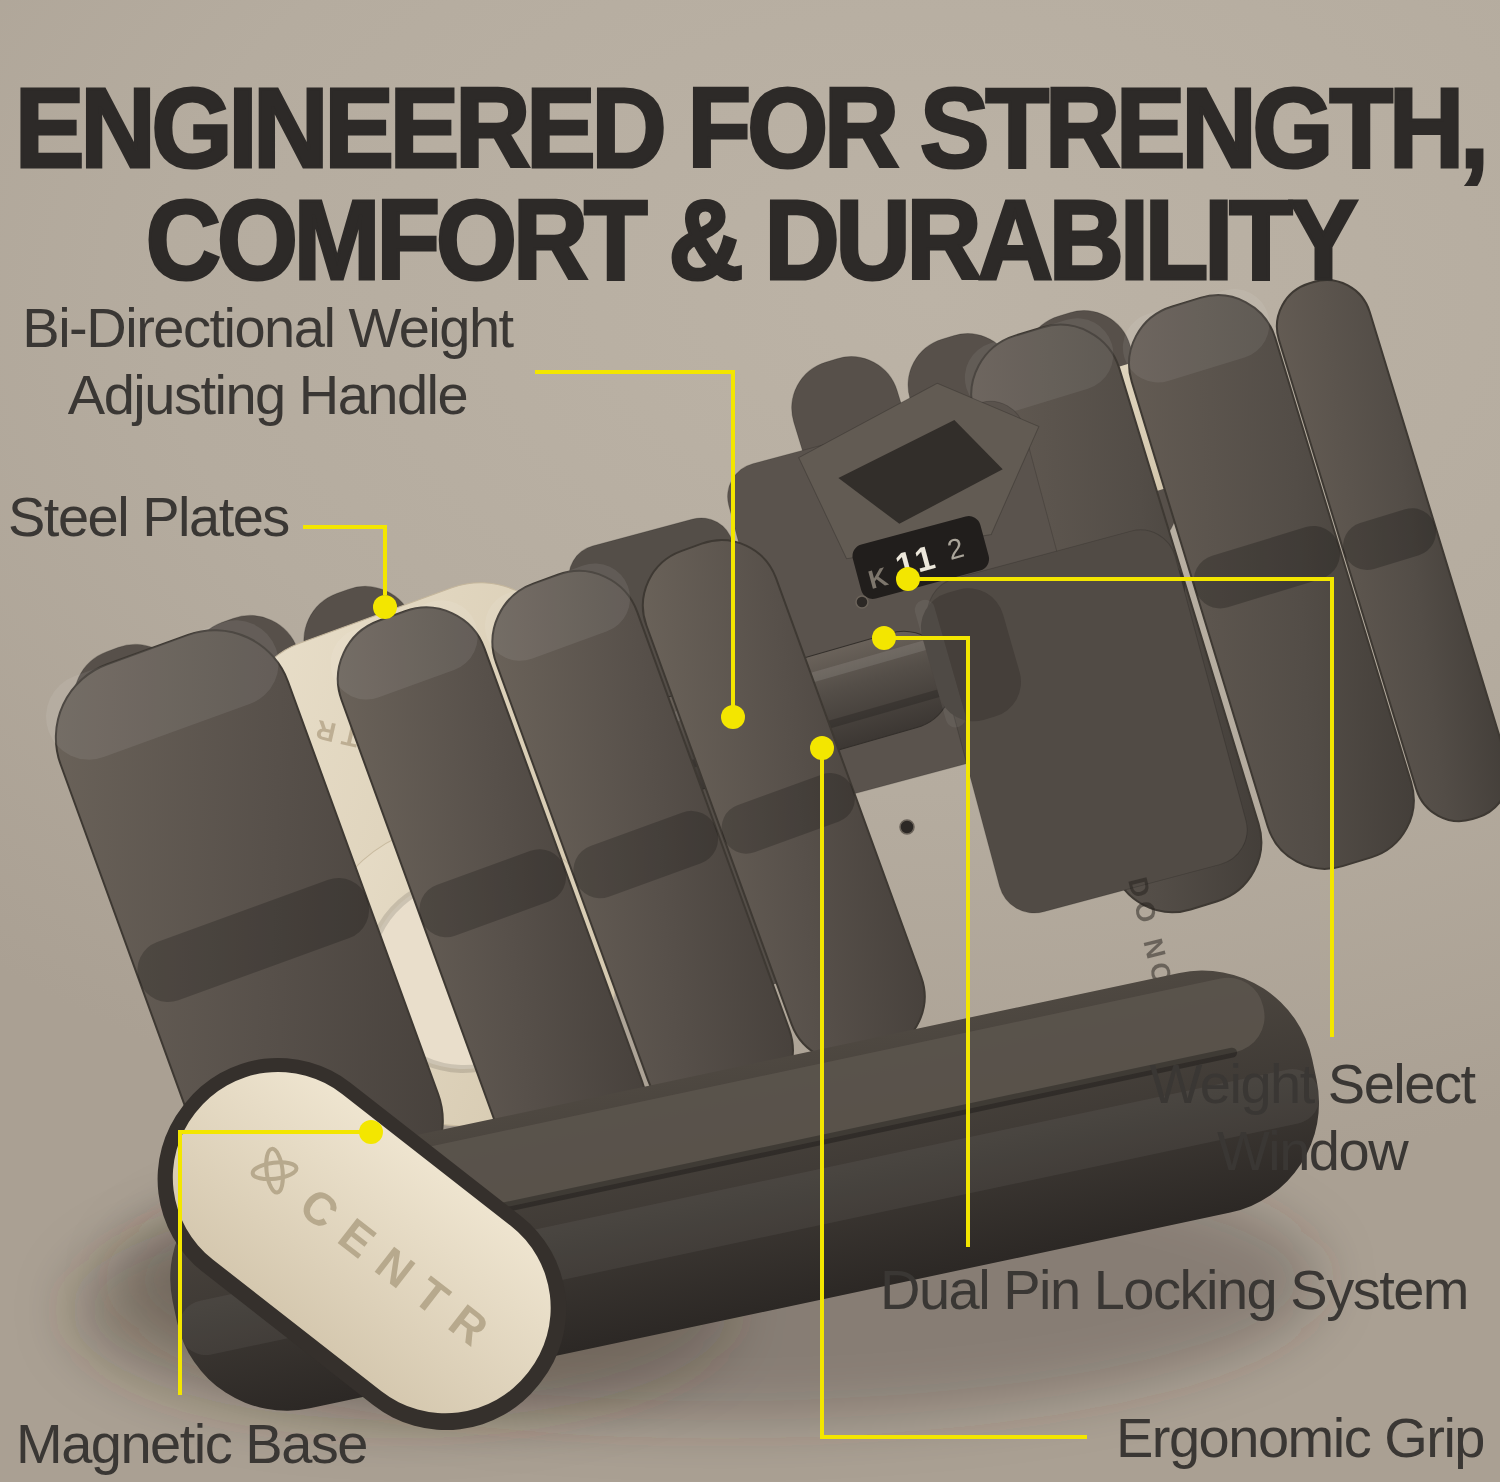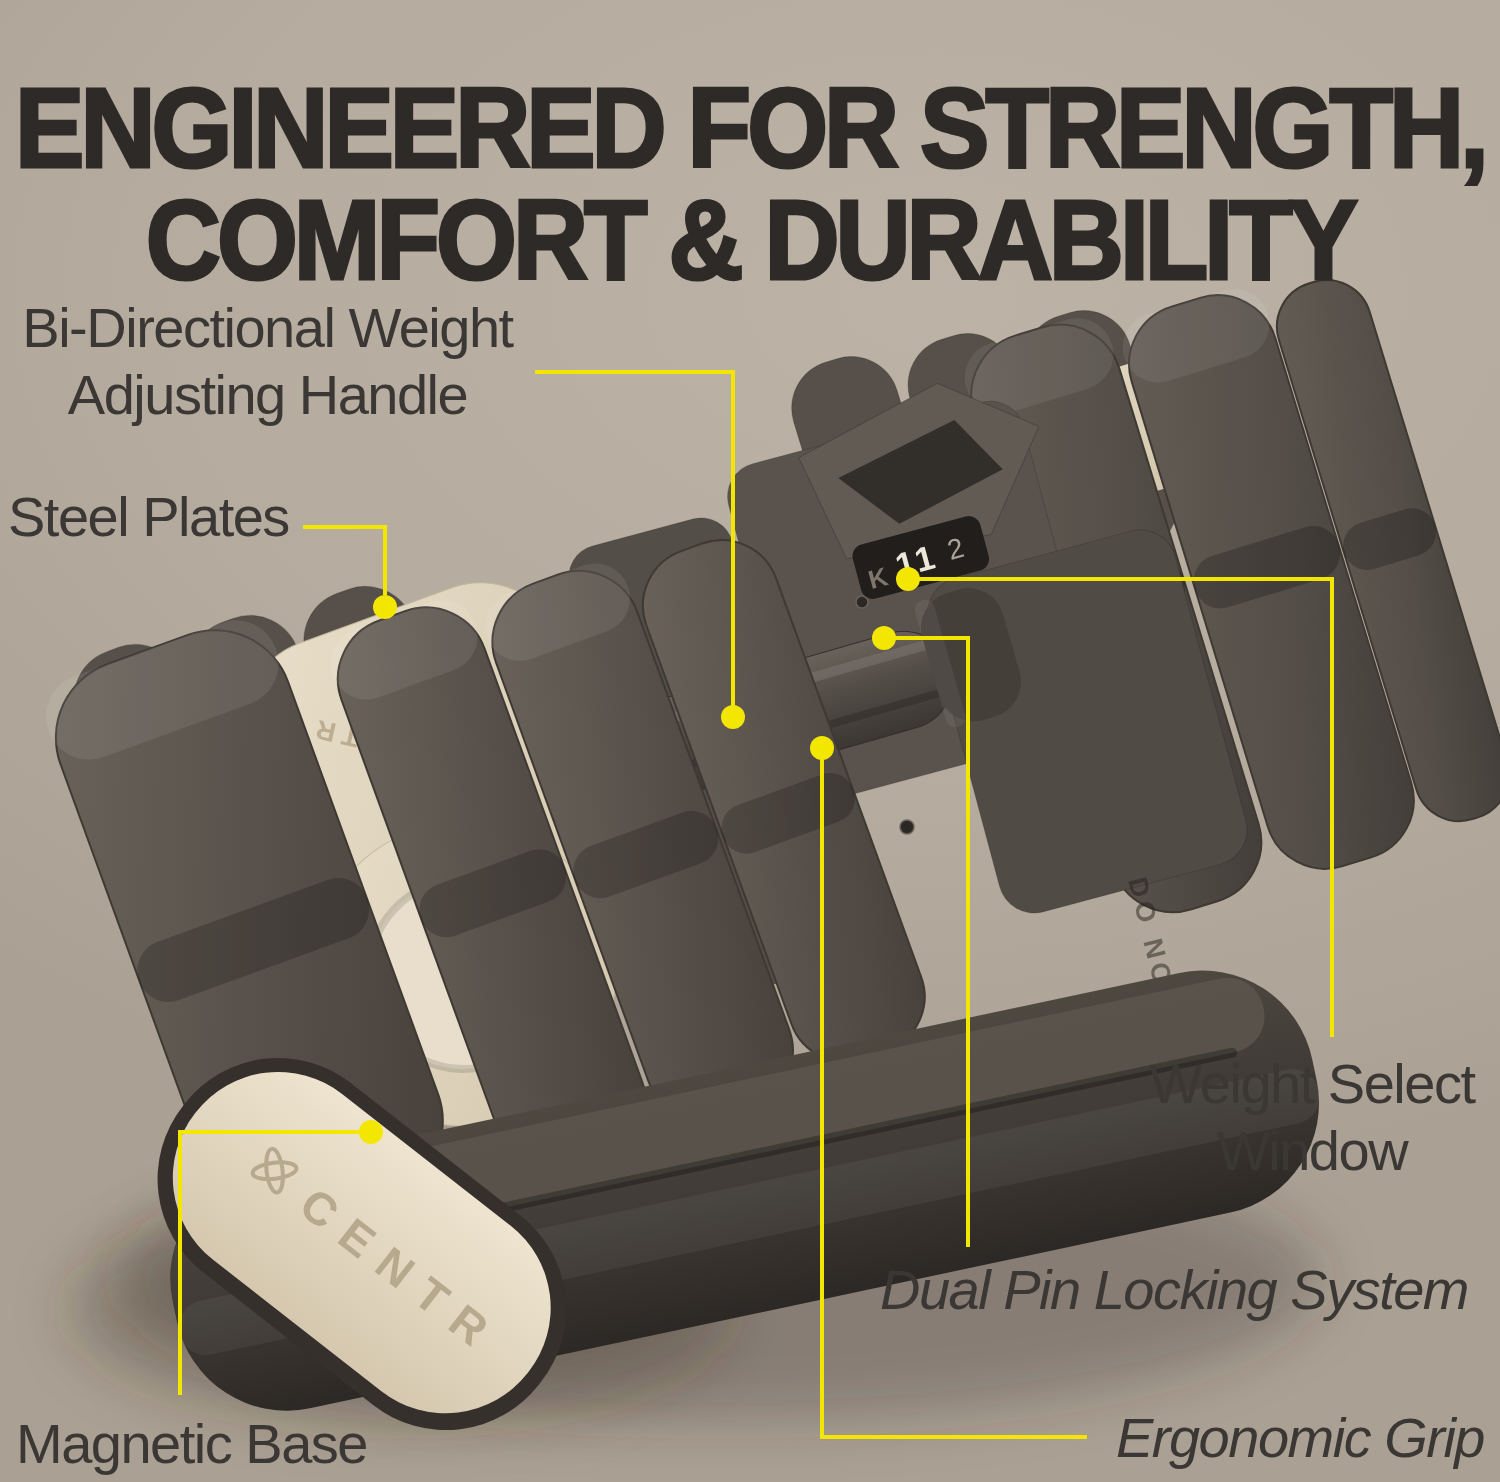--- a/index.html
+++ b/index.html
@@ -14,21 +14,21 @@
     letter-spacing:-4px;-webkit-text-stroke:3px #2d2a28;
     transform:scaleY(1.08);transform-origin:top center;
     white-space:nowrap;
   }
   .title .tline{display:block;}
   .callout-label{
     position:absolute;color:#3a3734;font-size:56px;line-height:1.2;
     letter-spacing:-1.5px;white-space:nowrap;
   }
   .center{text-align:center;}
-  .right{text-align:right;font-style:italic;}
+  .right{text-align:right;}
   svg{position:absolute;top:0;left:0;}
 </style>
 </head>
 <body>
 
 <div class="stage">
 
   <svg width="1500" height="1482" viewBox="0 0 1500 1482">
     <defs>
       <linearGradient id="gradPlateL" x1="0" y1="0" x2="1" y2="1">

